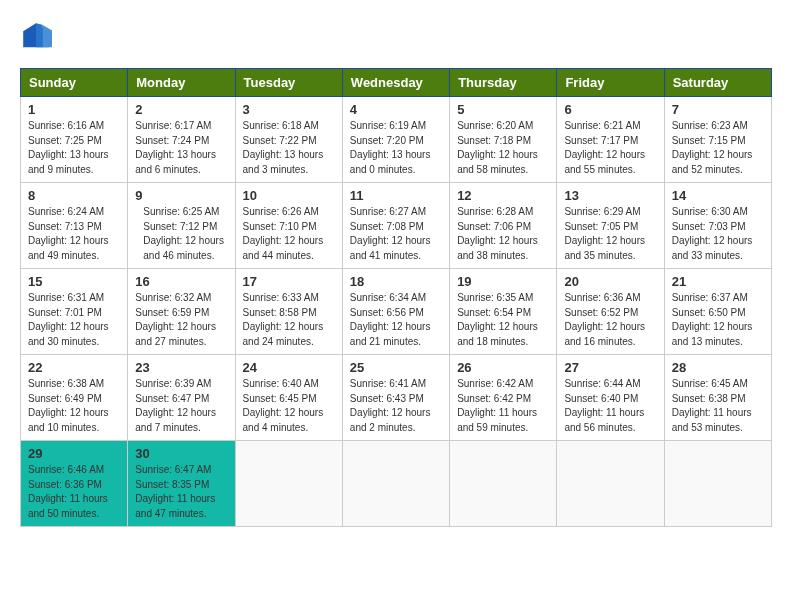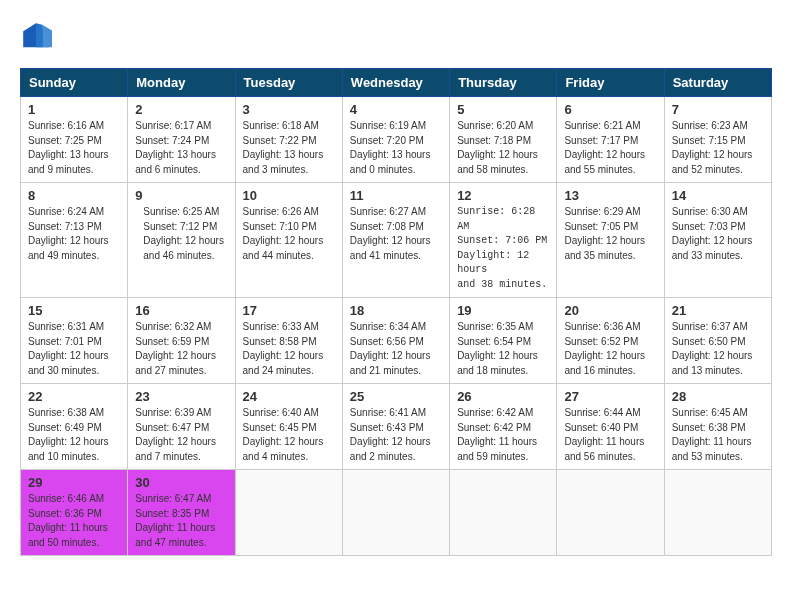--- a/index.html
+++ b/index.html
@@ -50,40 +50,40 @@
     }
     .location {
       font-size: 16px;
       color: #555;
     }
     .calendar {
       width: 100%;
       border-collapse: collapse;
     }
     .calendar th {
-      background-color: #0c4a6e;
+      background-color: #4d7c0f;
       color: #fff;
       font-size: 13px;
       font-weight: bold;
       padding: 6px 8px;
       text-align: left;
       border: 1px solid #1a4a9a;
     }
     .calendar td {
       vertical-align: top;
       border: 1px solid #ccc;
       padding: 5px 7px;
       width: calc(100% / 7);
       min-height: 80px;
       font-size: 10.5px;
       color: #333;
       background: #fff;
     }
     .calendar tr:last-child td {
-      background: #d946ef;
+      background: #14b8a6;
     }
     .day-number {
       font-size: 13px;
       font-weight: bold;
       display: block;
       margin-bottom: 2px;
     }
     .day-info {
       font-size: 10px;
       line-height: 1.45;
@@ -202,21 +202,21 @@
         </td>
         <td>
           <span class="day-number">11</span>
           <div class="day-info" style="white-space: pre-line;">Sunrise: 6:27 AM
 Sunset: 7:08 PM
 Daylight: 12 hours
 and 41 minutes.</div>
         </td>
         <td>
           <span class="day-number">12</span>
-          <div class="day-info" style="white-space: pre-line; font-family: Liberation Mono, monospace;">Sunrise: 6:28 AM
+          <div class="day-info" style="white-space: pre-line;">Sunrise: 6:28 AM
 Sunset: 7:06 PM
 Daylight: 12 hours
 and 38 minutes.</div>
         </td>
         <td>
           <span class="day-number">13</span>
           <div class="day-info" style="white-space: pre-line;">Sunrise: 6:29 AM
 Sunset: 7:05 PM
 Daylight: 12 hours
 and 35 minutes.</div>

